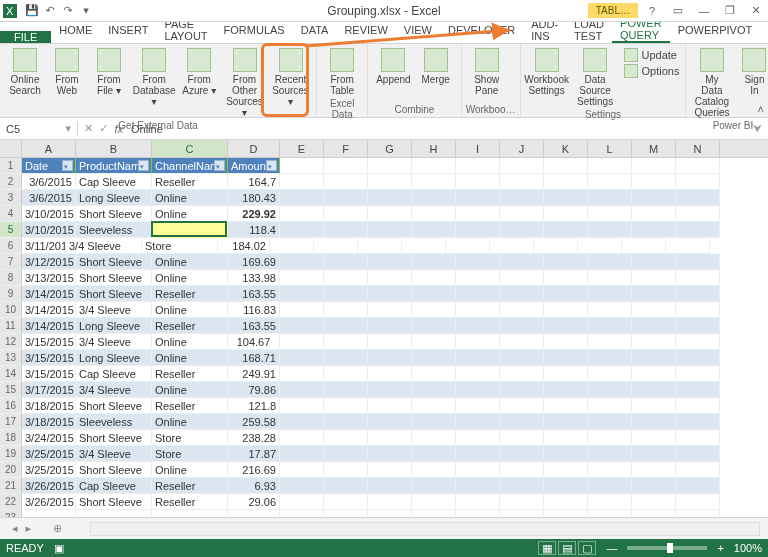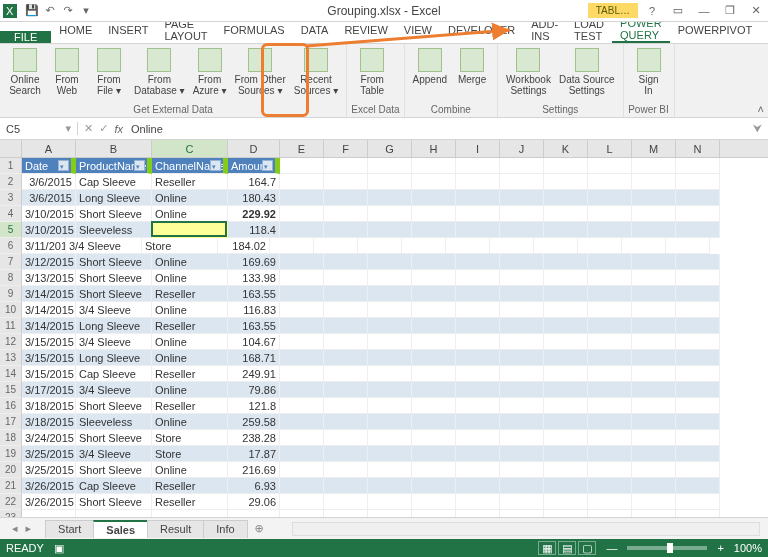--- a/index.html
+++ b/index.html
@@ -51,21 +51,21 @@
 .corner { position: absolute; top: 0; left: 0; width: 22px; height: 18px; background: #e6e6e6; border-right: 1px solid #ccc; border-bottom: 1px solid #ccc; }
 .col-headers { position: absolute; top: 0; left: 22px; right: 0; height: 18px; display: flex; background: #e6e6e6; border-bottom: 1px solid #ccc; }
 .col-h { border-right: 1px solid #ccc; text-align: center; font-size: 11px; color: #444; line-height: 18px; }
 .col-h.sel { background: #d3e5c8; color:#217346;}
 .row-headers { position: absolute; top: 18px; left: 0; width: 22px; }
 .row-h { height: 16px; border-bottom: 1px solid #eee; border-right: 1px solid #ccc; text-align: center; font-size: 10px; color: #666; background: #e6e6e6; line-height: 16px; }
 .row-h.sel { background:#d3e5c8; color:#217346;}
 .cells { position: absolute; top: 18px; left: 22px; }
 .row { display: flex; height: 16px; }
 .cell { border-right: 1px solid #eee; border-bottom: 1px solid #eee; padding: 0 3px; font-size: 11px; color: #333; line-height: 16px; overflow: hidden; white-space: nowrap; }
-.cell.header { background: #4f81bd; color: #fff; border-right: 5px solid #84cc16; position: relative; font-size: 10px; }
+.cell.header { background: #4f81bd; color: #fff; border-right: 1px solid #84cc16; position: relative; font-size: 10px; }
 .cell.header .filter { position: absolute; right: 2px; top: 2px; width: 11px; height: 11px; background: #dce6f1; border: 1px solid #95b3d7; }
 .cell.header .filter::after { content:"▾"; font-size:7px; color:#4f81bd; position:absolute; left:1px; top:-2px;}
 .row.band .cell { background: #dce6f1; }
 .cell.num { text-align: right; }
 .active-cell-outline { position: absolute; border: 2px solid #217346; pointer-events: none; }
 .active-cell-fill { position: absolute; background: #ffff99; pointer-events: none; }
 
 
 .sheet-bar { position: absolute; bottom: 18px; left: 0; right: 0; height: 22px; background: #f3f3f3; border-top: 1px solid #d4d4d4; display: flex; align-items: center; padding-left: 8px; }
 .sheet-nav { color: #888; padding: 0 4px; }
@@ -191,33 +191,58 @@
             <div class="icon"></div>
             <div class="txt">Merge</div>
           </div>
         </div>
         <div class="label">Combine</div>
       </div>
       <div class="ribbon-group">
         <div class="items">
           <div class="ribbon-btn">
             <div class="icon"></div>
+            <div class="txt">Show
+Pane</div>
+          </div>
+        </div>
+        <div class="label">Workboo…</div>
+      </div>
+      <div class="ribbon-group">
+        <div class="items">
+          <div class="ribbon-btn">
+            <div class="icon"></div>
             <div class="txt">Workbook
 Settings</div>
           </div>
           <div class="ribbon-btn">
             <div class="icon"></div>
             <div class="txt">Data Source
 Settings</div>
           </div>
+          <div class="ribbon-small-col">
+            <div class="ribbon-small">
+              <div class="sicon"></div>
+              <span>Update</span>
+            </div>
+            <div class="ribbon-small">
+              <div class="sicon"></div>
+              <span>Options</span>
+            </div>
+          </div>
         </div>
         <div class="label">Settings</div>
       </div>
       <div class="ribbon-group">
         <div class="items">
+          <div class="ribbon-btn">
+            <div class="icon"></div>
+            <div class="txt">My Data
+Catalog Queries</div>
+          </div>
           <div class="ribbon-btn">
             <div class="icon"></div>
             <div class="txt">Sign
 In</div>
           </div>
         </div>
         <div class="label">Power BI</div>
       </div>
     </div>
   <div class="ribbon-collapse">˄</div>
@@ -464,21 +489,21 @@
         <div class="cell" style="width: 44px;"></div>
         <div class="cell" style="width: 44px;"></div>
         <div class="cell" style="width: 44px;"></div>
         <div class="cell" style="width: 44px;"></div>
         <div class="cell" style="width: 44px;"></div>
       </div>
       <div class="row">
         <div class="cell num" style="width: 54px;">3/15/2015</div>
         <div class="cell" style="width: 76px;">3/4 Sleeve</div>
         <div class="cell" style="width: 76px;">Online</div>
-        <div class="cell num" style="width: 52px;">104.67</div>
+        <div class="cell num" style="width: 52px; text-align: center;">104.67</div>
         <div class="cell" style="width: 44px;"></div>
         <div class="cell" style="width: 44px;"></div>
         <div class="cell" style="width: 44px;"></div>
         <div class="cell" style="width: 44px;"></div>
         <div class="cell" style="width: 44px;"></div>
         <div class="cell" style="width: 44px;"></div>
         <div class="cell" style="width: 44px;"></div>
         <div class="cell" style="width: 44px;"></div>
         <div class="cell" style="width: 44px;"></div>
         <div class="cell" style="width: 44px;"></div>
@@ -661,26 +686,20 @@
       </div>
     </div>
   <div class="active-cell-fill" id="acf" style="left: 152px; top: 82px; width: 76px; height: 16px;"></div>
   <div class="active-cell-outline" id="aco" style="left: 151px; top: 81px; width: 76px; height: 16px;"></div>
 </div>
 
 <div class="sheet-bar">
   <span class="sheet-nav">◂</span>
   <span class="sheet-nav">▸</span>
   <span style="width:10px"></span>
-  <div id="sheet-tabs" style="display:flex">
-      <div class="sheet-tab">Start</div>
-      <div class="sheet-tab active">Sales</div>
-      <div class="sheet-tab">Result</div>
-      <div class="sheet-tab">Info</div>
-    </div>
   <span class="sheet-add">⊕</span>
   <div class="hscroll"></div>
 </div>
 
 <div class="status-bar">
   <span>READY</span>
   <span style="margin-left:10px">▣</span>
   <div class="right">
     <div class="view-btns">
       <span>▦</span>

